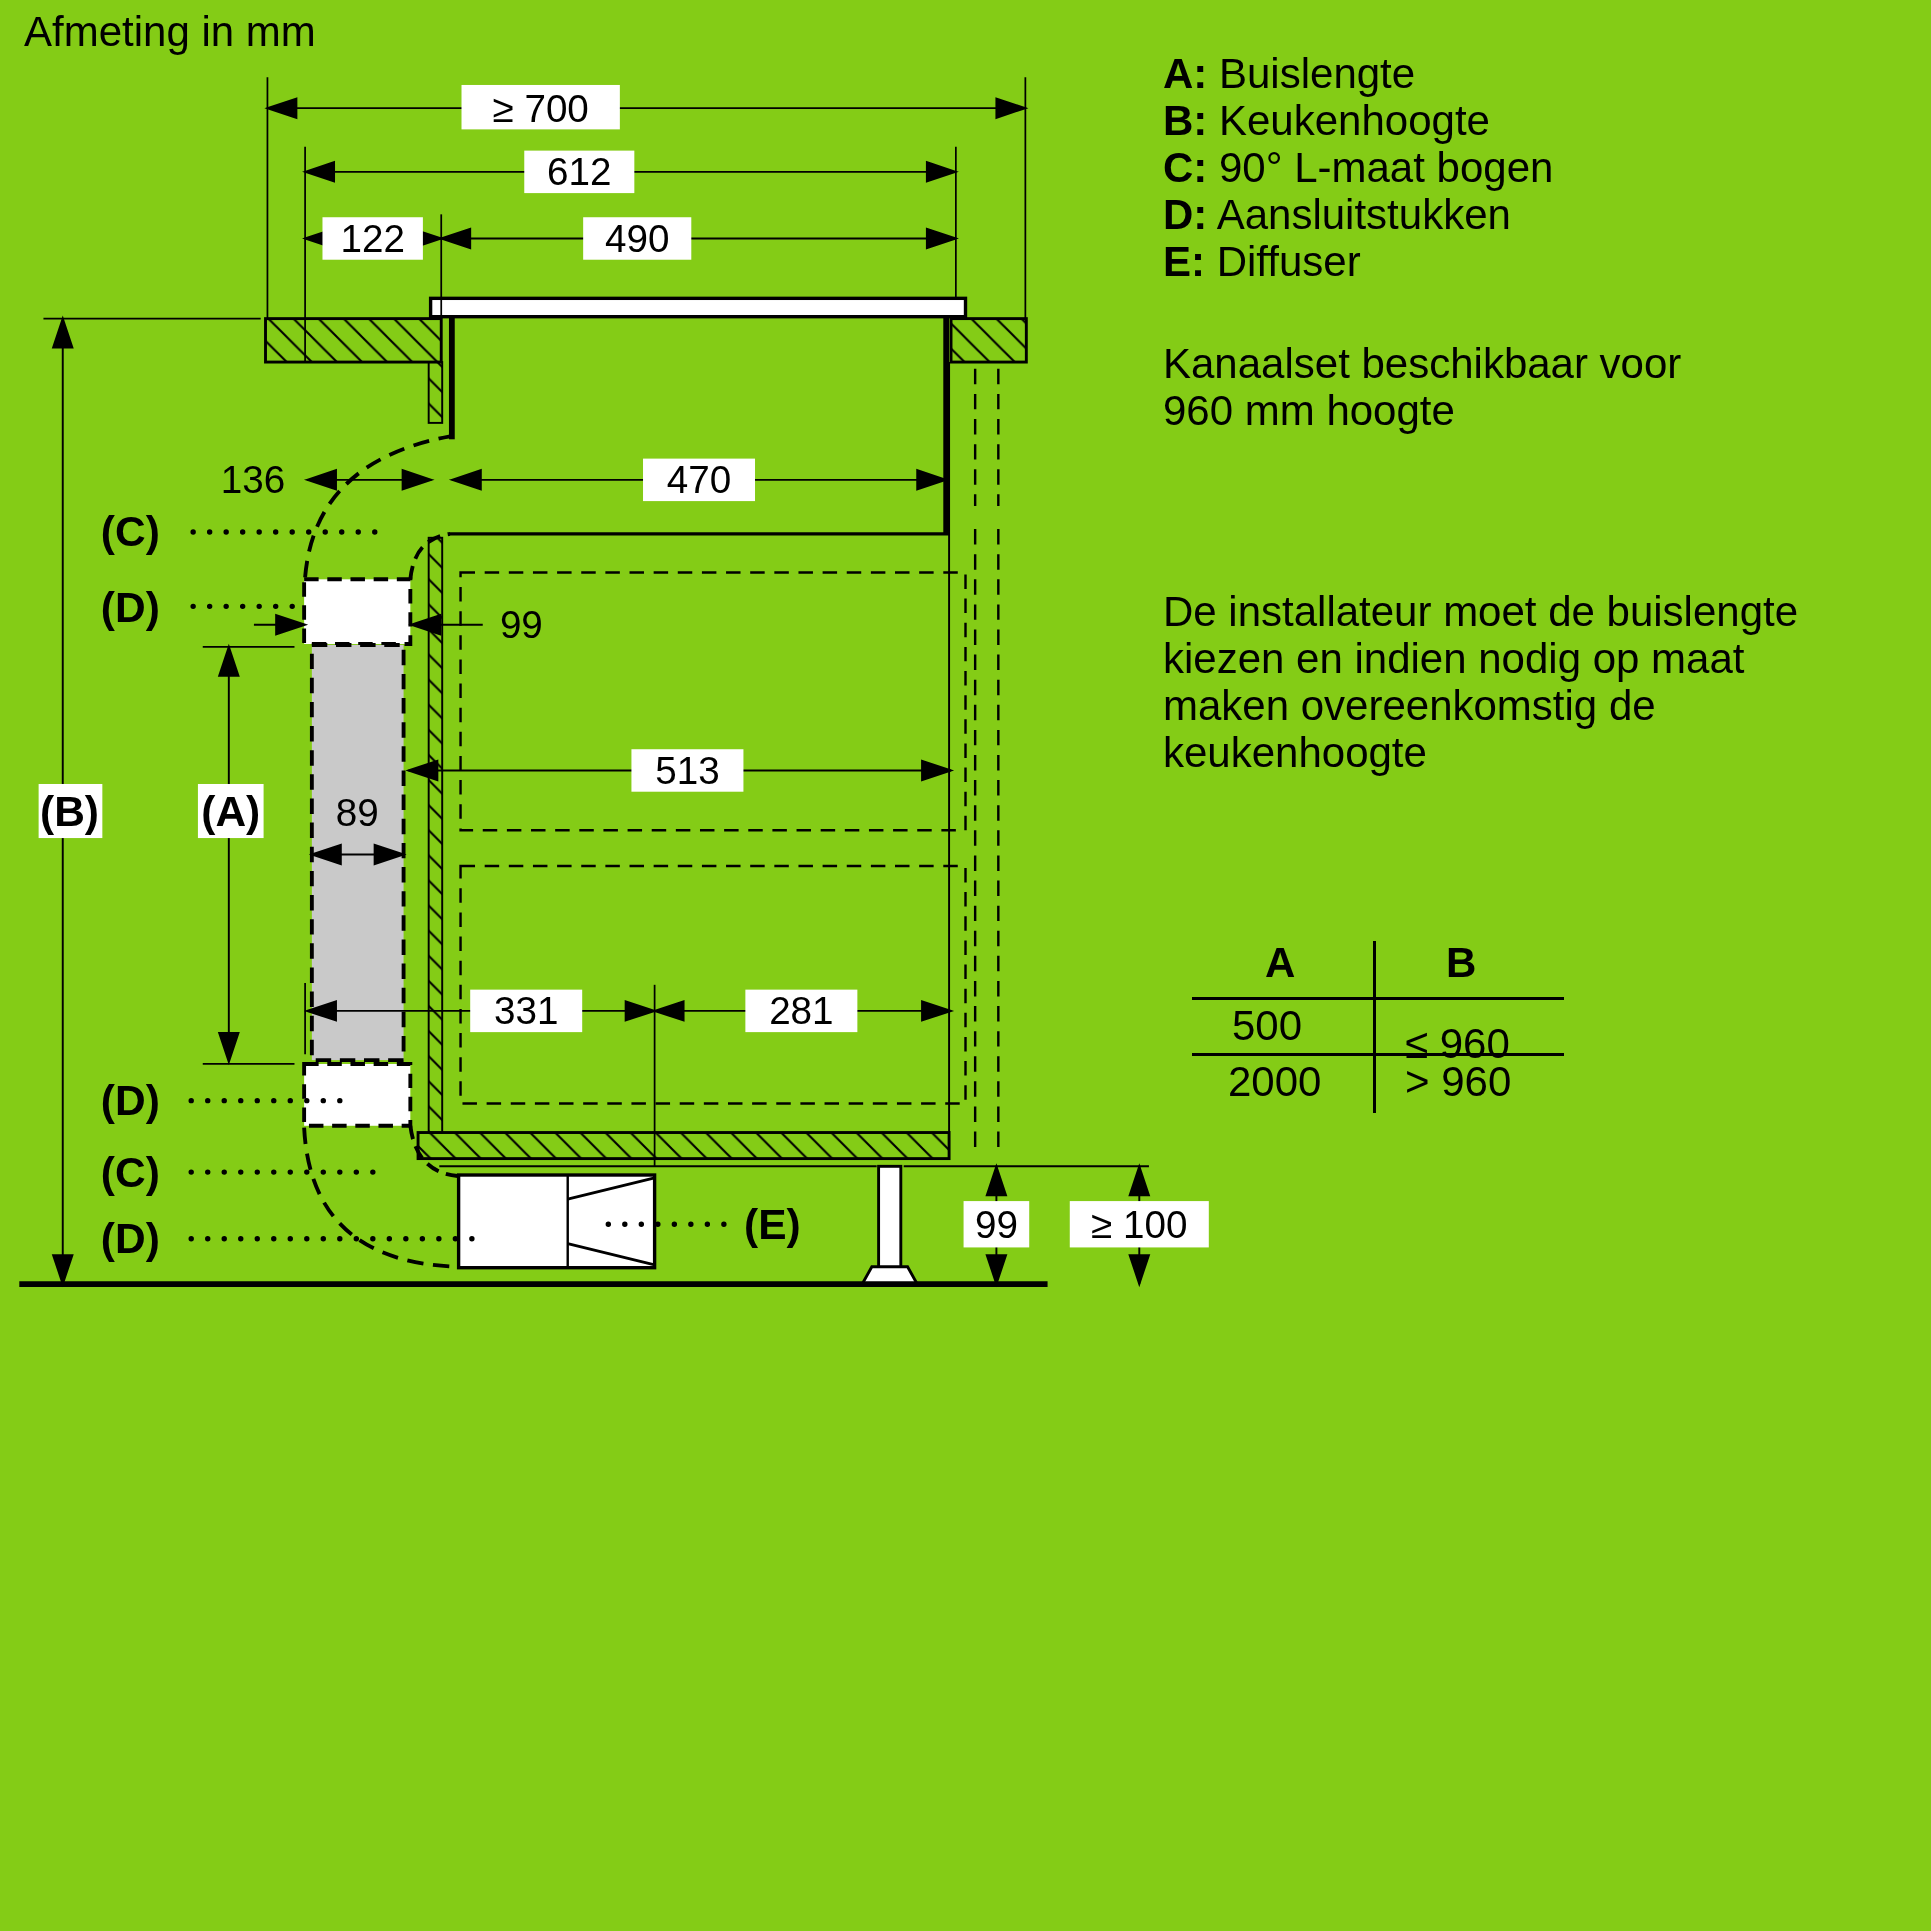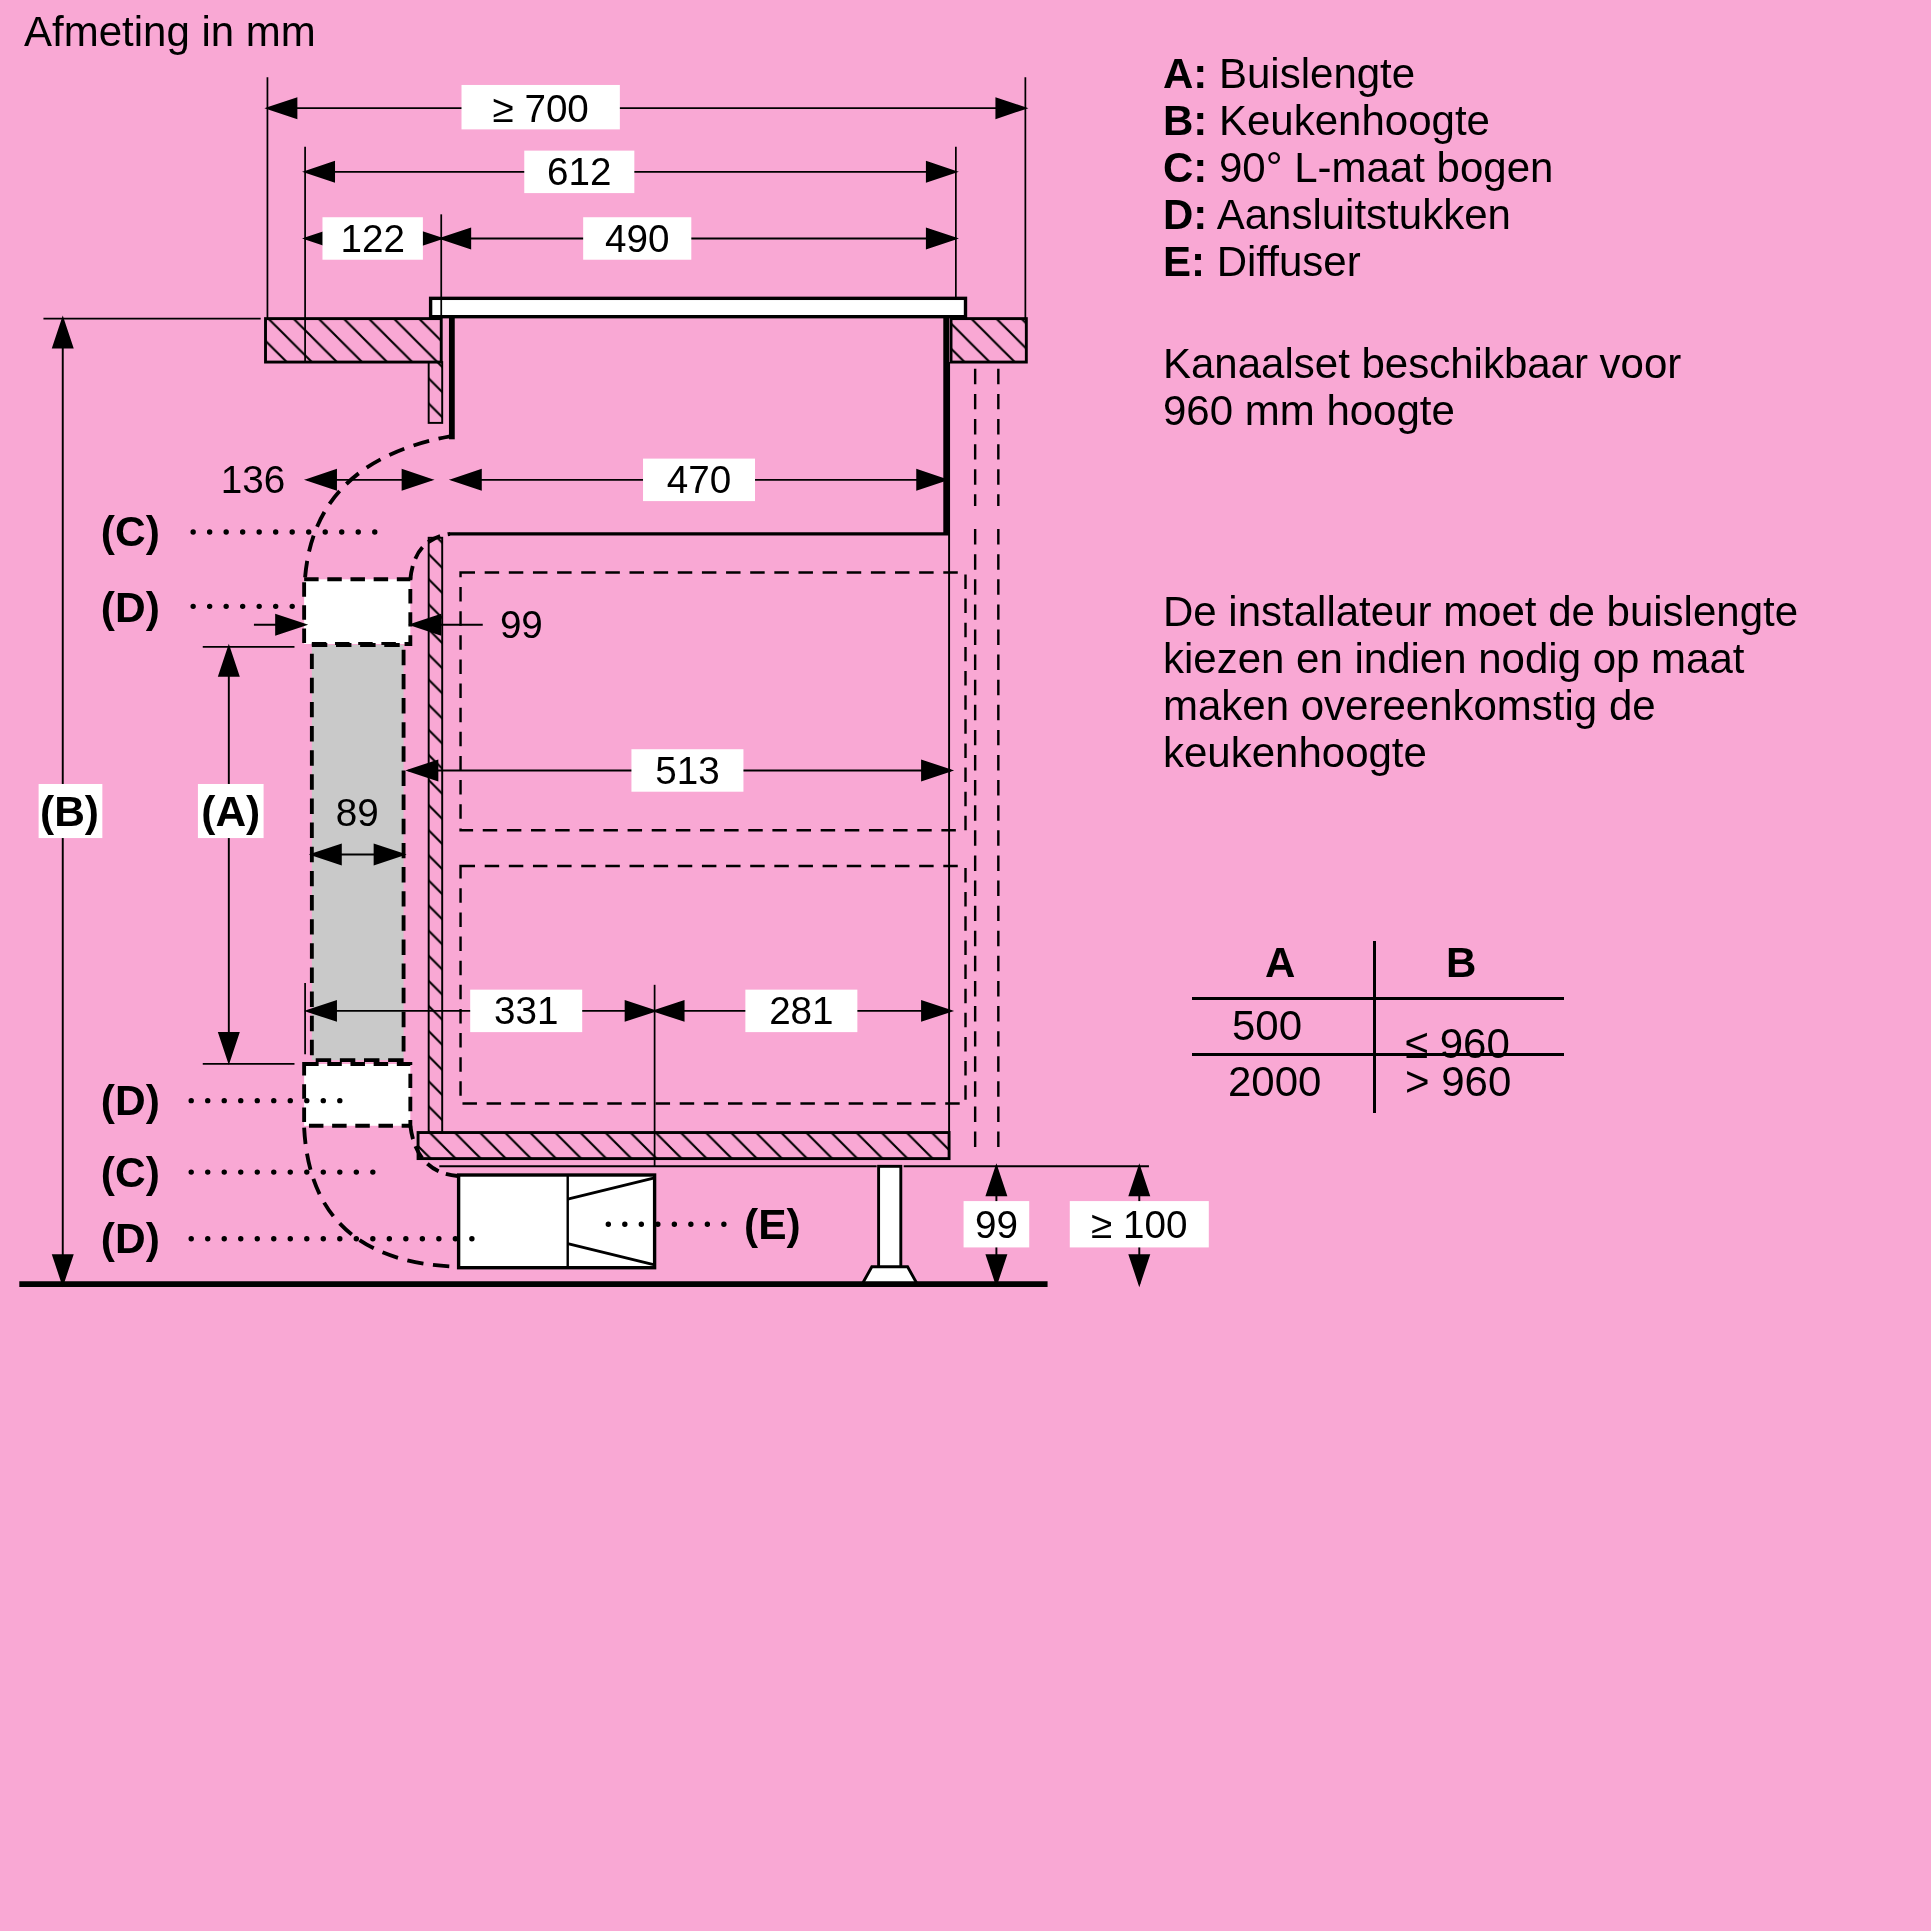--- a/index.html
+++ b/index.html
@@ -1,16 +1,16 @@
 <!DOCTYPE html>
 <html><head>
 <meta charset="utf-8">
 <style>
   html,body{margin:0;padding:0;background:#fff;}
-  #page{position:relative;width:1931px;height:1931px;background:#f9a8d4;
+  #page{position:relative;width:1931px;height:1931px;background:#84cc16;
         font-family:"Liberation Sans","DejaVu Sans",sans-serif;color:#000;}
   #title{position:absolute;left:24px;top:7.7px;font-size:42px;}
   .col{position:absolute;left:1163px;font-size:42px;line-height:47px;}
   #legend{top:50px;}
   .lg b{font-weight:bold;}
   #note1{top:340px;}
   #note2{top:556px;margin-top:32px;}
   .note div{white-space:nowrap;}
   
   #tbl{position:absolute;left:1168px;top:929px;width:406px;height:183px;font-size:42px;}

